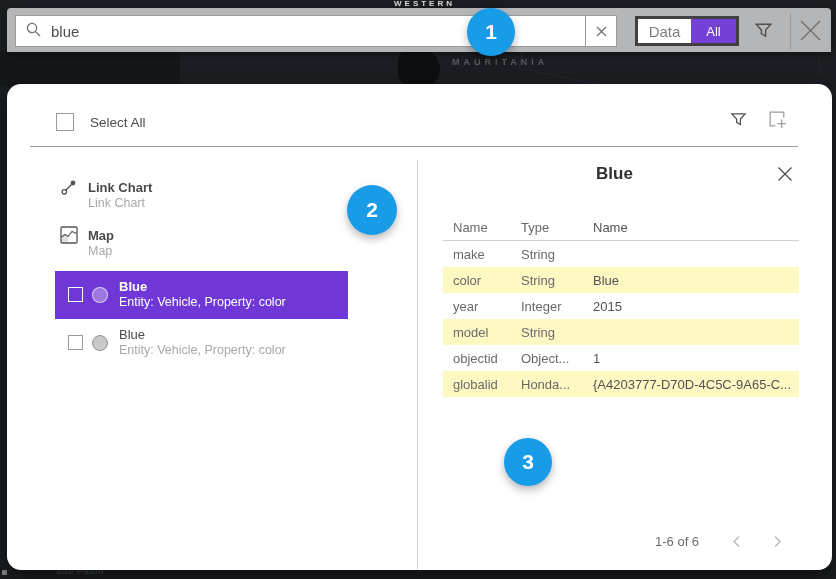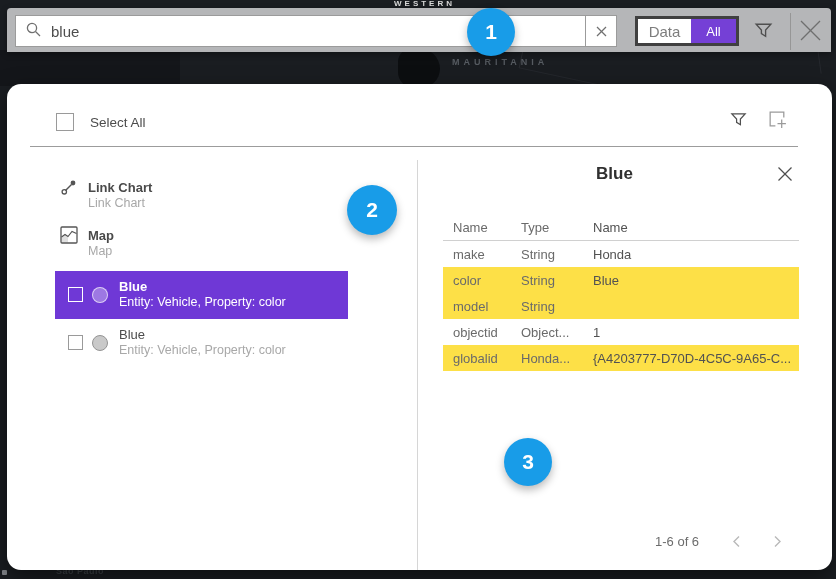--- a/index.html
+++ b/index.html
@@ -75,21 +75,21 @@
   .row4 .t { position:absolute; left:64px; top:8px; font-size:13px; color:#4c4c4c; }
   .row4 .s { position:absolute; left:64px; top:24px; font-size:12.5px; color:#a8a8a8; }
 
   
   .detail-title { position:absolute; left:410px; top:80px; width:395px; text-align:center;
     font-size:17px; font-weight:bold; color:#303030; }
   .detail-close { position:absolute; left:770px; top:82px; cursor:pointer; }
   .dtable { position:absolute; left:436px; top:130px; width:356px; }
   .drow { display:flex; height:26px; align-items:center; font-size:13px; }
   .drow.head { color:#6e6e6e; border-bottom:1px solid #d0d0d0; height:27px; }
-  .drow.alt { background:#fde047; }
+  .drow.alt { background:#fef9c3; }
   .dc-name { width:78px; padding-left:10px; color:#6a6a6a;
     white-space:nowrap; overflow:hidden; }
   .dc-type { width:72px; color:#6a6a6a; white-space:nowrap; overflow:hidden; }
   .dc-value { flex:1; color:#525252; white-space:nowrap; overflow:hidden; }
   .pagination { position:absolute; left:648px; top:450px; font-size:13px; color:#6c6c6c; }
   .pg-prev { position:absolute; left:725px; top:450px; cursor:pointer; }
   .pg-next { position:absolute; left:766px; top:450px; cursor:pointer; }
 
   
   .callout { position:absolute; border-radius:50%; background:#189CE8;
@@ -224,27 +224,31 @@
 
   <div class="dtable">
     <div class="drow head">
       <div class="dc-name">Name</div>
       <div class="dc-type">Type</div>
       <div class="dc-value">Name</div>
     </div>
     <div class="drow">
       <div class="dc-name">make</div>
       <div class="dc-type">String</div>
-      <div class="dc-value">Honda</div>
     </div>
     <div class="drow alt">
       <div class="dc-name">color</div>
       <div class="dc-type">String</div>
       <div class="dc-value">Blue</div>
     </div>
+    <div class="drow">
+      <div class="dc-name">year</div>
+      <div class="dc-type">Integer</div>
+      <div class="dc-value">2015</div>
+    </div>
     <div class="drow alt">
       <div class="dc-name">model</div>
       <div class="dc-type">String</div>
     </div>
     <div class="drow">
       <div class="dc-name">objectid</div>
       <div class="dc-type">Object...</div>
       <div class="dc-value">1</div>
     </div>
     <div class="drow alt">

